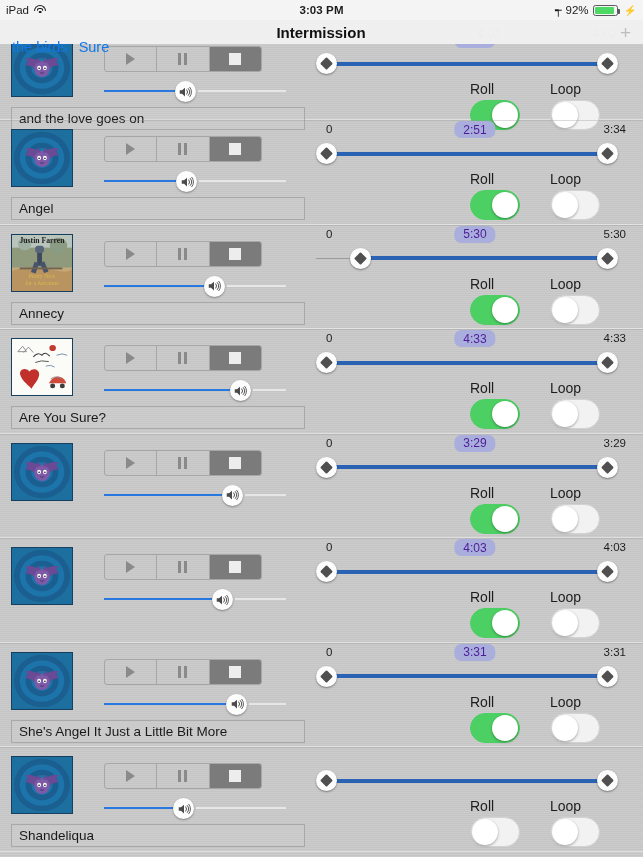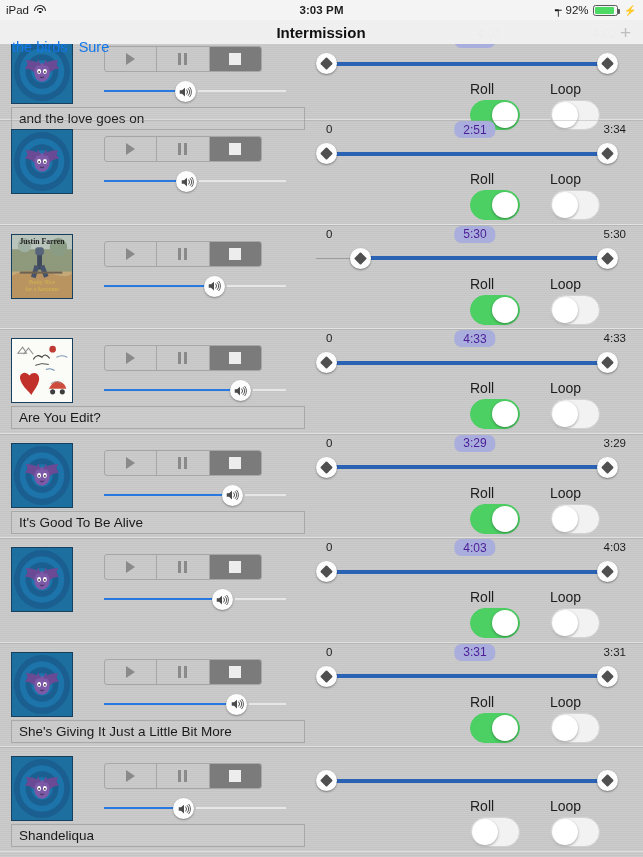--- a/index.html
+++ b/index.html
@@ -93,21 +93,21 @@
     position: relative;
     height: 104.5px;
     border-bottom: 1px solid rgba(255,255,255,0.45);
     border-top: 1px solid rgba(150,150,150,0.35);
   }
   .row.clipped { height: 90px; margin-top: -14px; }
 
   
   .art {
     position: absolute; left: 11px; top: 8px;
-    width: 62px; height: 65px;
+    width: 62px; height: 58px;
     border: 1px solid rgba(0,0,0,0.18);
     background: #1b4f72;
     overflow: hidden;
   }
   .art svg { display: block; width: 100%; height: 100%; }
 
   .segctl {
     position: absolute; left: 104px; top: 15px;
     width: 158px; height: 26px;
     border: 1px solid #a6a6a6; border-radius: 3px;
@@ -387,20 +387,23 @@
           <span class="track-max" style="width:86.55px"></span>
           <span class="thumb" style="left:72.45px">
             <svg viewBox="0 0 16 16">
               <path d="M2 6 h2.6 L8 3 v10 L4.6 10 H2 Z" fill="#4a4a4a"></path>
               <path d="M9.8 5.2 a4.4 4.4 0 0 1 0 5.6" stroke="#4a4a4a" stroke-width="1.1" fill="none"></path>
               <path d="M11.5 3.7 a6.6 6.6 0 0 1 0 8.6" stroke="#4a4a4a" stroke-width="1.1" fill="none"></path>
               <path d="M13.2 2.3 a8.6 8.6 0 0 1 0 11.4" stroke="#4a4a4a" stroke-width="1" fill="none"></path>
             </svg>
           </span>
         </div>
+        <div class="titlefield">
+          <span>Angel</span>
+        </div>
         <div class="timerow">
           <span class="t-start">0</span>
           <span class="t-sel">2:51</span>
           <span class="t-end">3:34</span>
         </div>
         <div class="trim">
           <span class="rail"></span>
           <span class="sel" style="left:16px; width:282px"></span>
           <span class="knob" style="left:6px">
             <i class="dia"></i>
@@ -453,20 +456,23 @@
           <span class="track-max" style="width:59.18000000000001px"></span>
           <span class="thumb" style="left:99.82px">
             <svg viewBox="0 0 16 16">
               <path d="M2 6 h2.6 L8 3 v10 L4.6 10 H2 Z" fill="#4a4a4a"></path>
               <path d="M9.8 5.2 a4.4 4.4 0 0 1 0 5.6" stroke="#4a4a4a" stroke-width="1.1" fill="none"></path>
               <path d="M11.5 3.7 a6.6 6.6 0 0 1 0 8.6" stroke="#4a4a4a" stroke-width="1.1" fill="none"></path>
               <path d="M13.2 2.3 a8.6 8.6 0 0 1 0 11.4" stroke="#4a4a4a" stroke-width="1" fill="none"></path>
             </svg>
           </span>
         </div>
+        <div class="titlefield">
+          <span>Annecy</span>
+        </div>
         <div class="timerow">
           <span class="t-start">0</span>
           <span class="t-sel">5:30</span>
           <span class="t-end">5:30</span>
         </div>
         <div class="trim">
           <span class="rail"></span>
           <span class="sel" style="left:49.72px; width:248.28px"></span>
           <span class="knob" style="left:39.72px">
             <i class="dia"></i>
@@ -518,21 +524,21 @@
           <span class="thumb" style="left:125.58px">
             <svg viewBox="0 0 16 16">
               <path d="M2 6 h2.6 L8 3 v10 L4.6 10 H2 Z" fill="#4a4a4a"></path>
               <path d="M9.8 5.2 a4.4 4.4 0 0 1 0 5.6" stroke="#4a4a4a" stroke-width="1.1" fill="none"></path>
               <path d="M11.5 3.7 a6.6 6.6 0 0 1 0 8.6" stroke="#4a4a4a" stroke-width="1.1" fill="none"></path>
               <path d="M13.2 2.3 a8.6 8.6 0 0 1 0 11.4" stroke="#4a4a4a" stroke-width="1" fill="none"></path>
             </svg>
           </span>
         </div>
         <div class="titlefield">
-          <span>Are You Edit?</span>
+          <span>Are You Sure?</span>
         </div>
         <div class="timerow">
           <span class="t-start">0</span>
           <span class="t-sel">4:33</span>
           <span class="t-end">4:33</span>
         </div>
         <div class="trim">
           <span class="rail"></span>
           <span class="sel" style="left:16px; width:282px"></span>
           <span class="knob" style="left:6px">
@@ -587,23 +593,20 @@
           <span class="track-max" style="width:41.47px"></span>
           <span class="thumb" style="left:117.53px">
             <svg viewBox="0 0 16 16">
               <path d="M2 6 h2.6 L8 3 v10 L4.6 10 H2 Z" fill="#4a4a4a"></path>
               <path d="M9.8 5.2 a4.4 4.4 0 0 1 0 5.6" stroke="#4a4a4a" stroke-width="1.1" fill="none"></path>
               <path d="M11.5 3.7 a6.6 6.6 0 0 1 0 8.6" stroke="#4a4a4a" stroke-width="1.1" fill="none"></path>
               <path d="M13.2 2.3 a8.6 8.6 0 0 1 0 11.4" stroke="#4a4a4a" stroke-width="1" fill="none"></path>
             </svg>
           </span>
         </div>
-        <div class="titlefield">
-          <span>It's Good To Be Alive</span>
-        </div>
         <div class="timerow">
           <span class="t-start">0</span>
           <span class="t-sel">3:29</span>
           <span class="t-end">3:29</span>
         </div>
         <div class="trim">
           <span class="rail"></span>
           <span class="sel" style="left:16px; width:282px"></span>
           <span class="knob" style="left:6px">
             <i class="dia"></i>
@@ -725,21 +728,21 @@
           <span class="thumb" style="left:122.36px">
             <svg viewBox="0 0 16 16">
               <path d="M2 6 h2.6 L8 3 v10 L4.6 10 H2 Z" fill="#4a4a4a"></path>
               <path d="M9.8 5.2 a4.4 4.4 0 0 1 0 5.6" stroke="#4a4a4a" stroke-width="1.1" fill="none"></path>
               <path d="M11.5 3.7 a6.6 6.6 0 0 1 0 8.6" stroke="#4a4a4a" stroke-width="1.1" fill="none"></path>
               <path d="M13.2 2.3 a8.6 8.6 0 0 1 0 11.4" stroke="#4a4a4a" stroke-width="1" fill="none"></path>
             </svg>
           </span>
         </div>
         <div class="titlefield">
-          <span>She's Giving It Just a Little Bit More</span>
+          <span>She's Angel It Just a Little Bit More</span>
         </div>
         <div class="timerow">
           <span class="t-start">0</span>
           <span class="t-sel">3:31</span>
           <span class="t-end">3:31</span>
         </div>
         <div class="trim">
           <span class="rail"></span>
           <span class="sel" style="left:16px; width:282px"></span>
           <span class="knob" style="left:6px">

